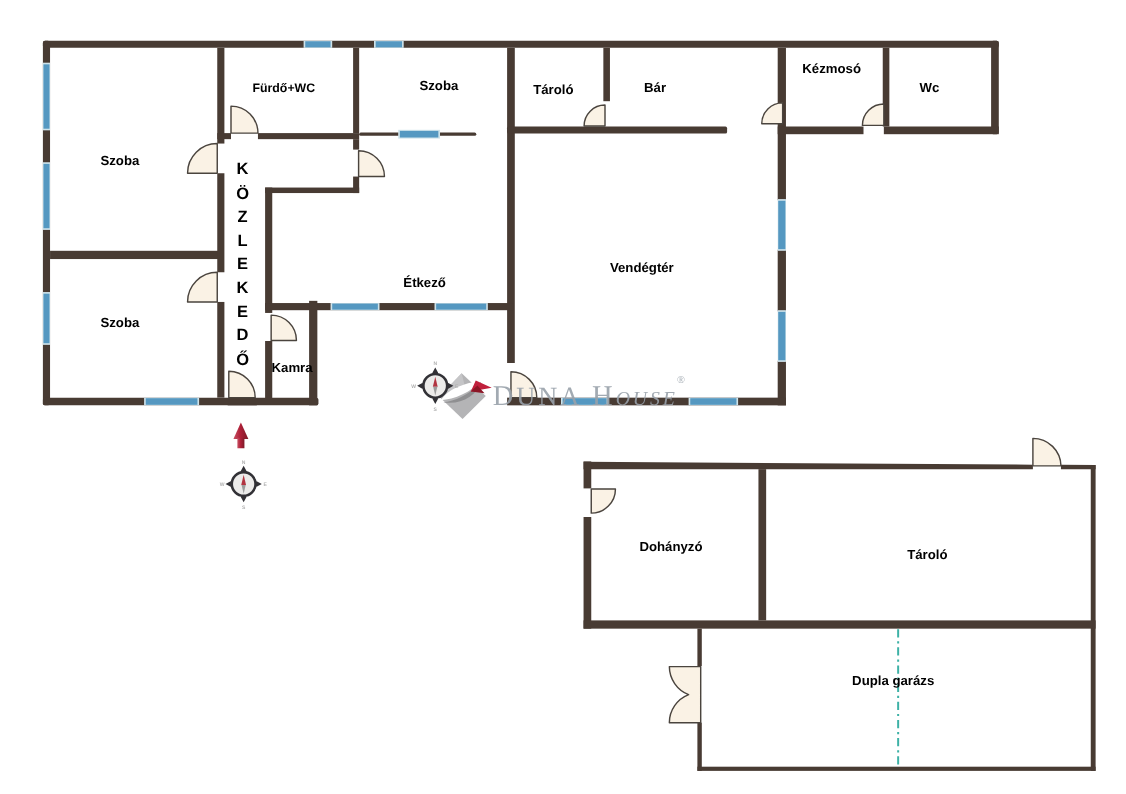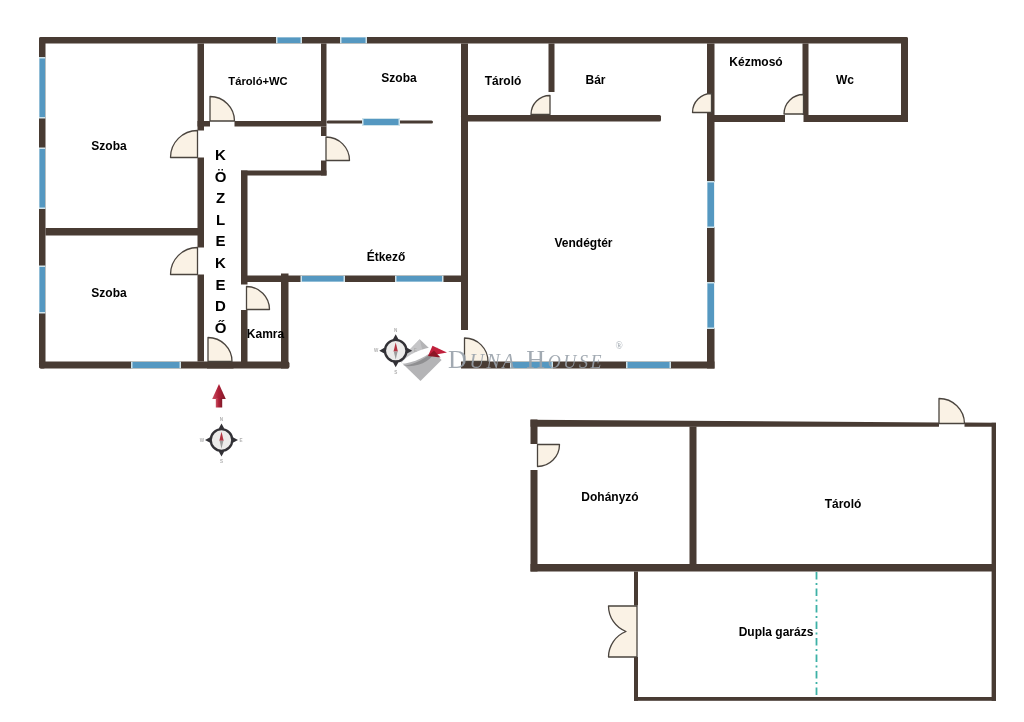--- a/index.html
+++ b/index.html
@@ -163,37 +163,37 @@
 <polygon points="0,8.8 1.9,0.8 -1.9,0.8" fill="#9c9c9c"></polygon>
 <text x="0" y="-18.6" font-size="4.6" fill="#b0b0b0" text-anchor="middle" font-weight="bold">N</text>
 <text x="0" y="23" font-size="4.6" fill="#b0b0b0" text-anchor="middle" font-weight="bold">S</text>
 <text x="-19.6" y="1.7" font-size="4.6" fill="#b0b0b0" text-anchor="middle" font-weight="bold">W</text>
 <text x="19.6" y="1.7" font-size="4.6" fill="#b0b0b0" text-anchor="middle" font-weight="bold">E</text>
 </g>
 </svg>
 
 <div class="lbl" style="left:109px;top:146px;">Szoba</div>
 <div class="lbl" style="left:109px;top:293px;">Szoba</div>
-<div class="lbl" style="left:258px;top:80.5px;font-size:11.2px;">Tároló+WC</div>
+<div class="lbl" style="left:258px;top:80.5px;font-size:11.2px;">Fürdő+WC</div>
 <div class="lbl" style="left:399px;top:78px;">Szoba</div>
 <div class="lbl" style="left:503px;top:80.5px;">Tároló</div>
 <div class="lbl" style="left:595.5px;top:79.5px;text-align:right;">Bár</div>
 <div class="lbl" style="left:756px;top:62px;">Kézmosó</div>
 <div class="lbl" style="left:845px;top:80px;">Wc</div>
 <div class="lbl" style="left:386px;top:212.5px;margin-top:44px;">Étkező</div>
 <div class="lbl" style="left:265.5px;top:334px;">Kamra</div>
 <div class="lbl" style="left:583.5px;top:243px;">Vendégtér</div>
 <div class="lbl" style="left:610px;top:497px;">Dohányzó</div>
 <div class="lbl" style="left:843px;top:503.5px;">Tároló</div>
-<div class="lbl" style="left:776px;top:619px;margin-top:13px;">Dupla garázs</div>
+<div class="lbl" style="left:812px;top:619px;">Dupla garázs</div>
 <div class="kz" style="left:220.5px;top:154px;">K</div>
 <div class="kz" style="left:220.5px;top:175.6px;">Ö</div>
 <div class="kz" style="left:220.5px;top:197.2px;">Z</div>
 <div class="kz" style="left:220.5px;top:218.8px;">L</div>
 <div class="kz" style="left:220.5px;top:240.4px;">E</div>
 <div class="kz" style="left:220.5px;top:262px;">K</div>
 <div class="kz" style="left:220.5px;top:283.6px;">E</div>
 <div class="kz" style="left:220.5px;top:305.2px;">D</div>
 <div class="kz" style="left:220.5px;top:326.8px;">Ő</div>
 
-<div class="wm" style="left:448px;top:346.5px;font-size:26px;letter-spacing:2.6px;line-height:26px;">D<span style="font-size:20px;font-style:italic;">UNA</span> H<span style="font-size:18px;font-style:italic;">OUSE</span></div>
+<div class="wm" style="left:448px;top:346.5px;font-size:26px;letter-spacing:2.6px;line-height:26px;">D<span style="font-size:24px;">UNA</span> H<span style="font-size:18px;font-style:italic;">OUSE</span></div>
 <div class="wm" style="left:615.5px;top:342px;font-size:9.5px;line-height:9.5px;">®</div>
 </div>
 
 </body></html>

